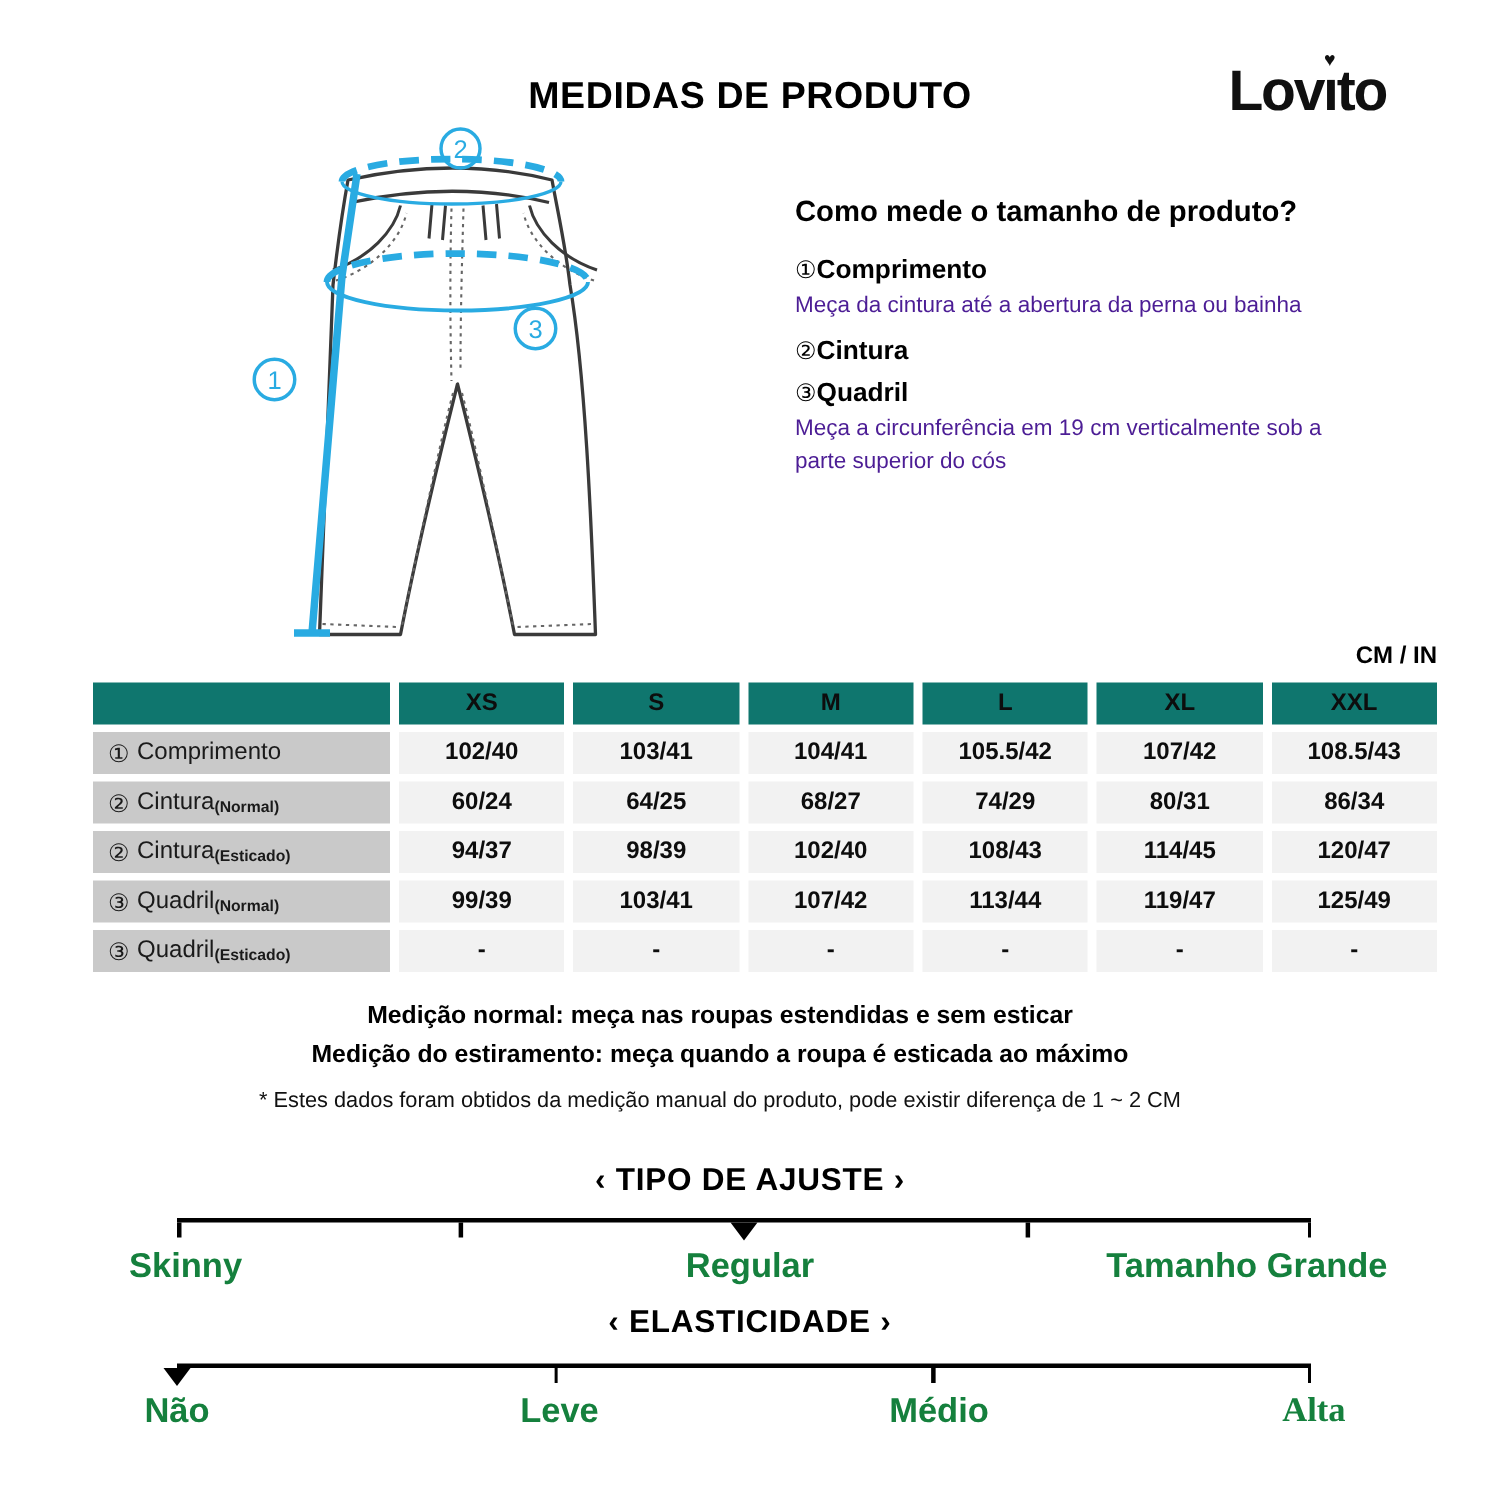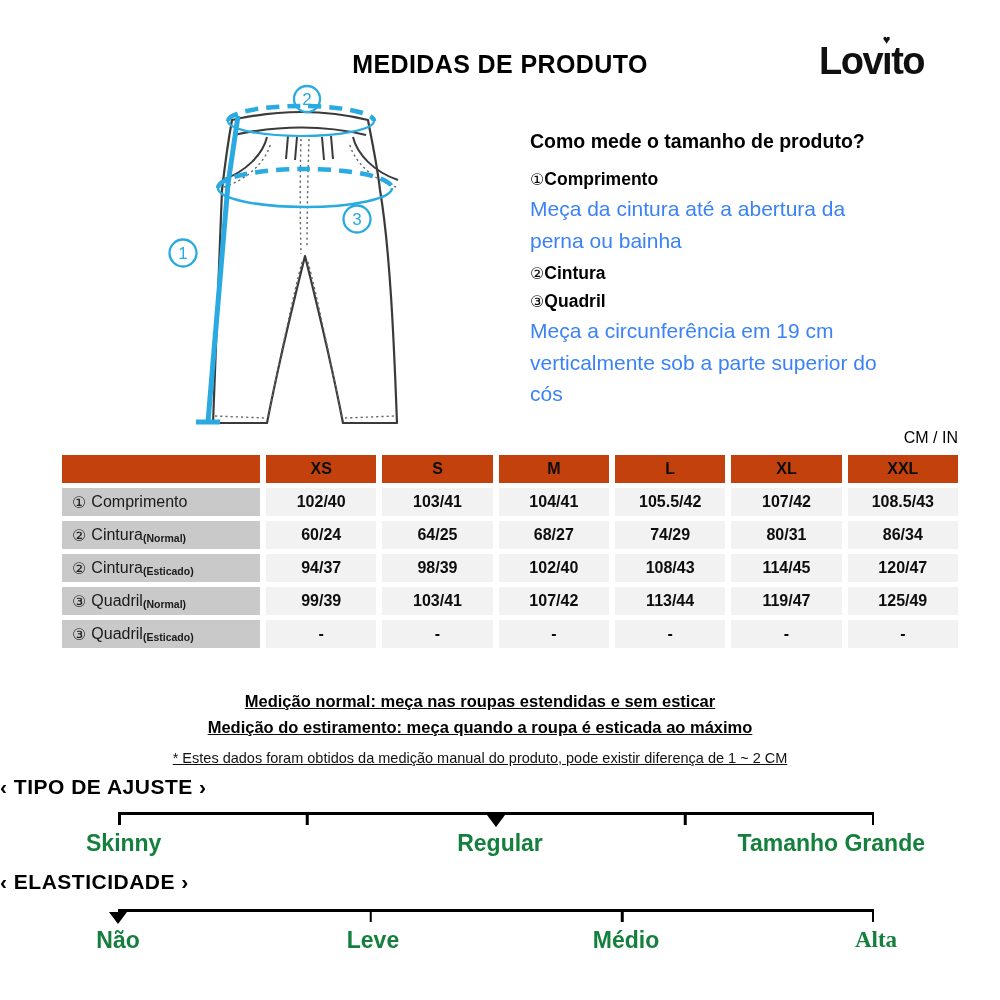--- a/index.html
+++ b/index.html
@@ -16,43 +16,43 @@
               font-size:13px;line-height:1;letter-spacing:0;}
 
   
   .pants-svg{position:absolute;left:150px;top:84px;width:320px;height:360px;}
 
   
   .instructions{position:absolute;left:530px;top:130px;width:400px;}
   .instr-title{font-size:19.5px;font-weight:700;margin:0 0 16px 0;color:#000;}
   .instr-head{font-size:17.5px;font-weight:700;color:#000;margin:7px 0 3px 0;}
   .instr-num{font-family:"DejaVu Sans",sans-serif;font-size:16px;font-weight:400;}
-  .instr-desc{font-size:21px;color:#3b82f6;line-height:1.5;margin:0;max-width:374px;}
-
-  
-  .units{position:absolute;top:429px;right:42px;font-size:16px;font-weight:400;color:#000;}
+  .instr-desc{font-size:15px;color:#4c1d95;line-height:1.5;margin:0;max-width:374px;}
+
+  
+  .units{position:absolute;top:429px;right:42px;font-size:16px;font-weight:700;color:#000;}
 
   
   .size-table{position:absolute;left:62px;top:455px;width:896px;}
   .t-row{display:flex;gap:6px;margin-bottom:5px;}
   .t-label{flex:0 0 198px;width:198px;background:#c9c9c9;height:28px;display:flex;
            align-items:center;padding-left:10px;box-sizing:border-box;font-size:16px;color:#1a1a1a;}
   .t-cell{flex:1;background:#f2f2f2;height:28px;display:flex;align-items:center;
           justify-content:center;font-size:16px;font-weight:700;color:#0d0d0d;}
-  .t-row.head .t-cell,.t-row.head .t-label{background:#c2410c;}
+  .t-row.head .t-cell,.t-row.head .t-label{background:#0f766e;}
   .t-num{font-family:"DejaVu Sans",sans-serif;font-size:16px;margin-right:5px;}
   .t-sub{font-size:10.5px;position:relative;top:3px;font-weight:700;}
 
   
-  .notes{position:absolute;top:692px;left:0;width:960px;text-align:center;text-decoration:underline;}
+  .notes{position:absolute;top:668px;left:0;width:960px;text-align:center;}
   .note-main{font-size:16.5px;font-weight:700;margin:0 0 7px 0;color:#000;}
   .note-disc{font-size:14.5px;font-weight:400;margin:13px 0 0 0;color:#111;}
 
   
-  .scale-title{position:absolute;left:0;width:1000px;font-size:21px;
+  .scale-title{position:absolute;left:0;width:1000px;text-align:center;font-size:21px;
                font-weight:700;letter-spacing:.5px;color:#000;}
   .scale-line{position:absolute;left:118px;width:756px;height:3px;background:#000;}
   .tick{position:absolute;top:3px;width:2.5px;height:10px;background:#000;transform:translateX(-50%);}
   .tick.t0{left:0;transform:none;}
   .tick.t100{right:0;left:auto;transform:none;}
   .tri{position:absolute;top:3px;width:0;height:0;border-left:9px solid transparent;
        border-right:9px solid transparent;border-top:12px solid #000;transform:translateX(-50%);}
   .scale-label{position:absolute;font-size:23px;font-weight:700;white-space:nowrap;color:#15803d;}
 </style>
 </head>

